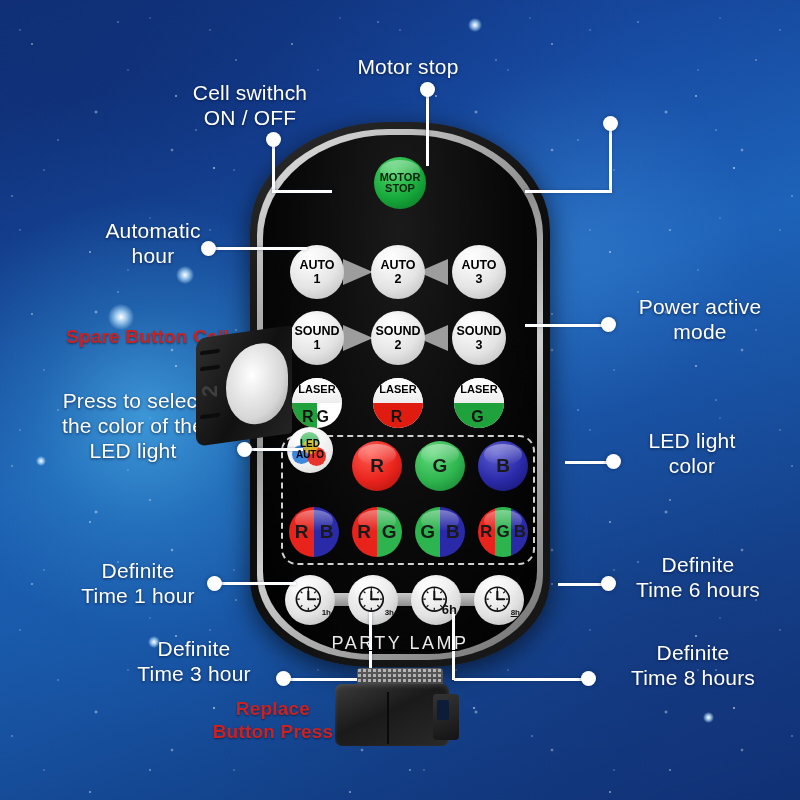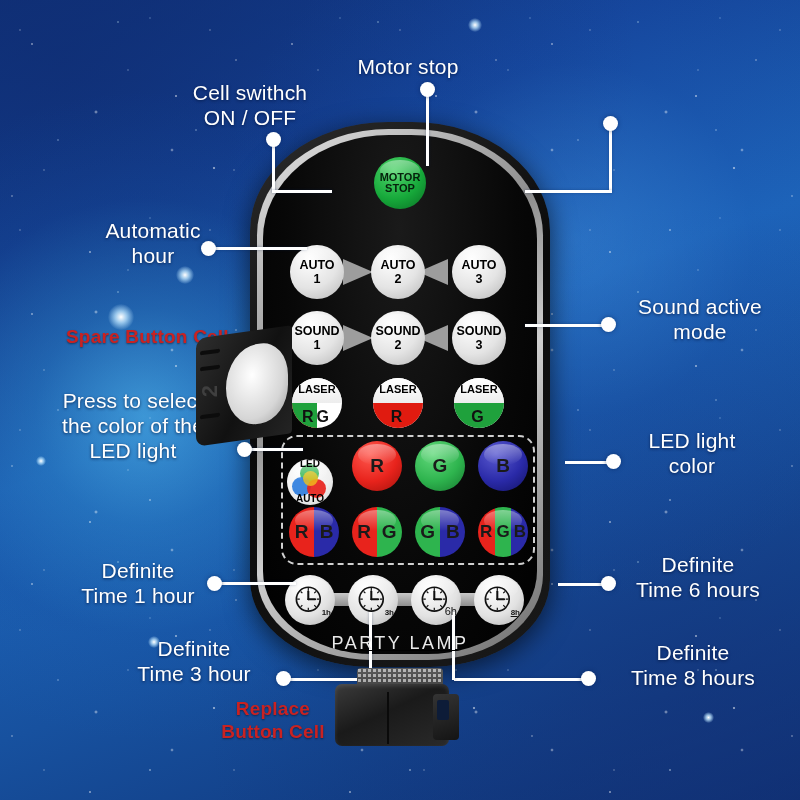--- a/index.html
+++ b/index.html
@@ -225,21 +225,21 @@
       </div>
       <div class="btn laser glossy" style="left:191px;top:243px;">
         <div class="half top"></div>
         <div class="half full" style="background:#1fa13c;"></div>
         <div class="lasTop">LASER</div>
         <div class="lasBot">G</div>
       </div>
 
       <div class="dashbox" style="left:18px;top:300px;width:250px;height:126px;"></div>
 
-      <div class="btn ledauto glossy" style="left:24px;top:324px;justify-content:space-between;">
+      <div class="btn ledauto glossy" style="left:24px;top:292px;">
         <span class="blob" style="left:13px;top:5px;width:19px;height:19px;background:#2eb44e;"></span>
         <span class="blob" style="left:5px;top:18px;width:19px;height:19px;background:#2f7ede;"></span>
         <span class="blob" style="left:20px;top:20px;width:19px;height:19px;background:#e8231c;"></span>
         <span class="blob" style="left:16px;top:12px;width:15px;height:15px;background:#f0c21a;opacity:.8;"></span>
         <span class="t">LED</span>
         <span class="t">AUTO</span>
       </div>
 
       <div class="btn cbtn glossy" style="left:89px;top:306px;background:radial-gradient(circle at 36% 26%,#ff5a50,#e8231c 56%,#a1120c);">
         <span class="lbl">
@@ -346,21 +346,21 @@
               <line x1="5" y1="19" x2="8" y2="19"></line>
                 <line x1="28" y1="19" x2="31" y2="19"></line>
               <line x1="9" y1="10" x2="11" y2="12"></line>
                 <line x1="25" y1="26" x2="27" y2="28"></line>
               <line x1="27" y1="10" x2="25" y2="12"></line>
                 <line x1="11" y1="26" x2="9" y2="28"></line>
             </g>
             <line x1="18" y1="19" x2="18" y2="10" stroke="#111" stroke-width="2.4" stroke-linecap="round"></line>
             <line x1="18" y1="19" x2="26" y2="19" stroke="#111" stroke-width="2.4" stroke-linecap="round"></line>
           </svg>
-          <span style="position:absolute;right:-4px;bottom:0;font-size:11px;font-weight:normal;color:#111;">6h</span>
+          <span style="position:absolute;right:-4px;bottom:0;font-size:13px;font-weight:bold;color:#111;">6h</span>
         </span>
       </div>
       <div class="btn tbtn glossy" style="left:211px;top:440px;">
         <span class="clockwrap">
           <svg viewBox="0 0 40 40" width="34" height="34">
             <circle cx="18" cy="19" r="14" fill="none" stroke="#111" stroke-width="2"></circle>
             <g stroke="#111" stroke-width="1.4">
               <line x1="18" y1="6" x2="18" y2="9"></line>
                 <line x1="18" y1="29" x2="18" y2="32"></line>
               <line x1="5" y1="19" x2="8" y2="19"></line>
@@ -414,21 +414,21 @@
 
   <div class="lead v" style="left:609px;top:124px;height:68px;"></div>
   <div class="lead h" style="left:525px;top:190px;width:87px;"></div>
   <div class="dot" style="left:603px;top:116px;"></div>
 
   <div class="label ctr" style="left:58px;top:218px;width:190px;">Automatic
 hour</div>
   <div class="lead h" style="left:207px;top:247px;width:100px;"></div>
   <div class="dot" style="left:201px;top:241px;"></div>
 
-  <div class="label ctr" style="left:600px;top:294px;width:200px;">Sound active
+  <div class="label ctr" style="left:600px;top:294px;width:200px;">Power active
 mode</div>
   <div class="lead h" style="left:525px;top:324px;width:82px;"></div>
   <div class="dot" style="left:601px;top:317px;"></div>
 
   <div class="label red" style="left:66px;top:326px;width:240px;">Spare Button Cell</div>
 
   <div class="label ctr" style="left:18px;top:388px;width:230px;">Press to select
 the color of the
 LED light</div>
   <div class="lead h" style="left:243px;top:448px;width:60px;"></div>
@@ -455,15 +455,15 @@
   <div class="lead v" style="left:369px;top:612px;height:68px;"></div>
   <div class="dot" style="left:276px;top:671px;"></div>
 
   <div class="label ctr" style="left:588px;top:640px;width:210px;">Definite
 Time 8 hours</div>
   <div class="lead h" style="left:454px;top:678px;width:136px;"></div>
   <div class="lead v" style="left:452px;top:612px;height:68px;"></div>
   <div class="dot" style="left:581px;top:671px;"></div>
 
   <div class="label red ctr" style="left:178px;top:698px;width:190px;">Replace
-Button Cell</div>
+Button Press</div>
 
 </div>
 
 </body></html>

